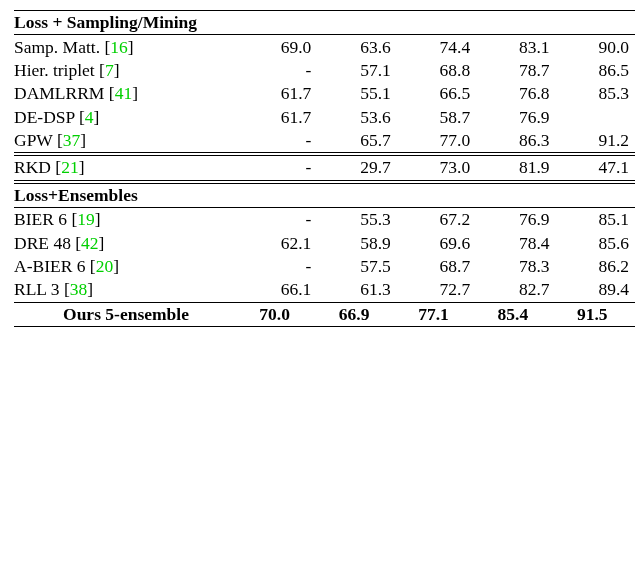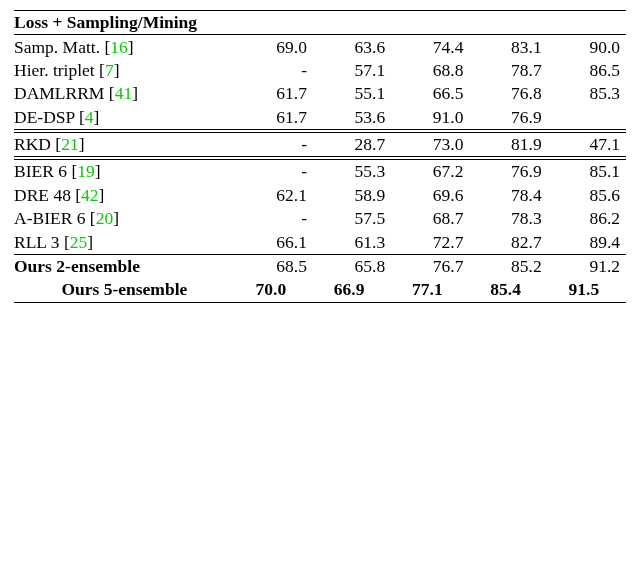--- a/index.html
+++ b/index.html
@@ -6,21 +6,21 @@
     margin: 0;
     padding: 0;
     background: #fff;
     font-family: "Times New Roman", Times, serif;
     font-size: 17.5px;
     color: #000;
   }
   .wrap {
     width: 640px;
     box-sizing: border-box;
-    padding: 10px 14px 10px 14px;
+    padding: 10px 5px 10px 14px;
   }
   table {
     border-collapse: collapse;
     width: 100%;
     table-layout: fixed;
   }
   td {
     padding: 1.2px 0;
     white-space: nowrap;
     overflow: hidden;
@@ -95,46 +95,59 @@
     <td class="num">76.8</td>
     <td class="num">85.3</td>
   </tr>
 
   <tr>
     <td class="method">
       <span>DE-DSP </span><span class="cite-bracket">[</span><span class="cite-num">4</span><span class="cite-bracket">]</span>
     </td>
     <td class="num">61.7</td>
     <td class="num">53.6</td>
-    <td class="num">91.0</td>
+    <td class="num">58.7</td>
     <td class="num">76.9</td>
     <td class="num"></td>
   </tr>
 
+  <tr>
+    <td class="method">
+      <span>GPW </span><span class="cite-bracket">[</span><span class="cite-num">37</span><span class="cite-bracket">]</span>
+    </td>
+    <td class="num">-</td>
+    <td class="num">65.7</td>
+    <td class="num">77.0</td>
+    <td class="num">86.3</td>
+    <td class="num">91.2</td>
+  </tr>
 
   <tr class="top-line spacer">
           <td colspan="6"></td>
         </tr>
 
 
   <tr class="top-line">
     <td class="method">
       <span>RKD </span><span class="cite-bracket">[</span><span class="cite-num">21</span><span class="cite-bracket">]</span>
     </td>
     <td class="num">-</td>
-    <td class="num">28.7</td>
+    <td class="num">29.7</td>
     <td class="num">73.0</td>
     <td class="num">81.9</td>
     <td class="num">47.1</td>
   </tr>
 
   <tr class="top-line spacer">
           <td colspan="6"></td>
         </tr>
 
+  <tr class="top-line">
+    <td colspan="6" class="section-cell">Loss+Ensembles</td>
+  </tr>
 
   <tr class="top-line">
     <td class="method">
       <span>BIER 6 </span><span class="cite-bracket">[</span><span class="cite-num">19</span><span class="cite-bracket">]</span>
     </td>
     <td class="num">-</td>
     <td class="num">55.3</td>
     <td class="num">67.2</td>
     <td class="num">76.9</td>
     <td class="num">85.1</td>
@@ -161,37 +174,29 @@
     <td class="num">-</td>
     <td class="num">57.5</td>
     <td class="num">68.7</td>
     <td class="num">78.3</td>
     <td class="num">86.2</td>
   </tr>
 
 
   <tr class="bottom-line">
     <td class="method">
-      <span>RLL 3 </span><span class="cite-bracket">[</span><span class="cite-num">25</span><span class="cite-bracket">]</span>
+      <span>RLL 3 </span><span class="cite-bracket">[</span><span class="cite-num">38</span><span class="cite-bracket">]</span>
     </td>
     <td class="num">66.1</td>
     <td class="num">61.3</td>
     <td class="num">72.7</td>
     <td class="num">82.7</td>
     <td class="num">89.4</td>
   </tr>
 
-  <tr>
-    <td class="method"><b><span>Ours 2-ensemble</span></b></td>
-    <td class="num">68.5</td>
-    <td class="num">65.8</td>
-    <td class="num">76.7</td>
-    <td class="num">85.2</td>
-    <td class="num">91.2</td>
-  </tr>
 
   <tr class="bold bottom-line">
     <td class="method"><span>Ours 5-ensemble</span></td>
     <td class="num">70.0</td>
     <td class="num">66.9</td>
     <td class="num">77.1</td>
     <td class="num">85.4</td>
     <td class="num">91.5</td>
   </tr>
 

